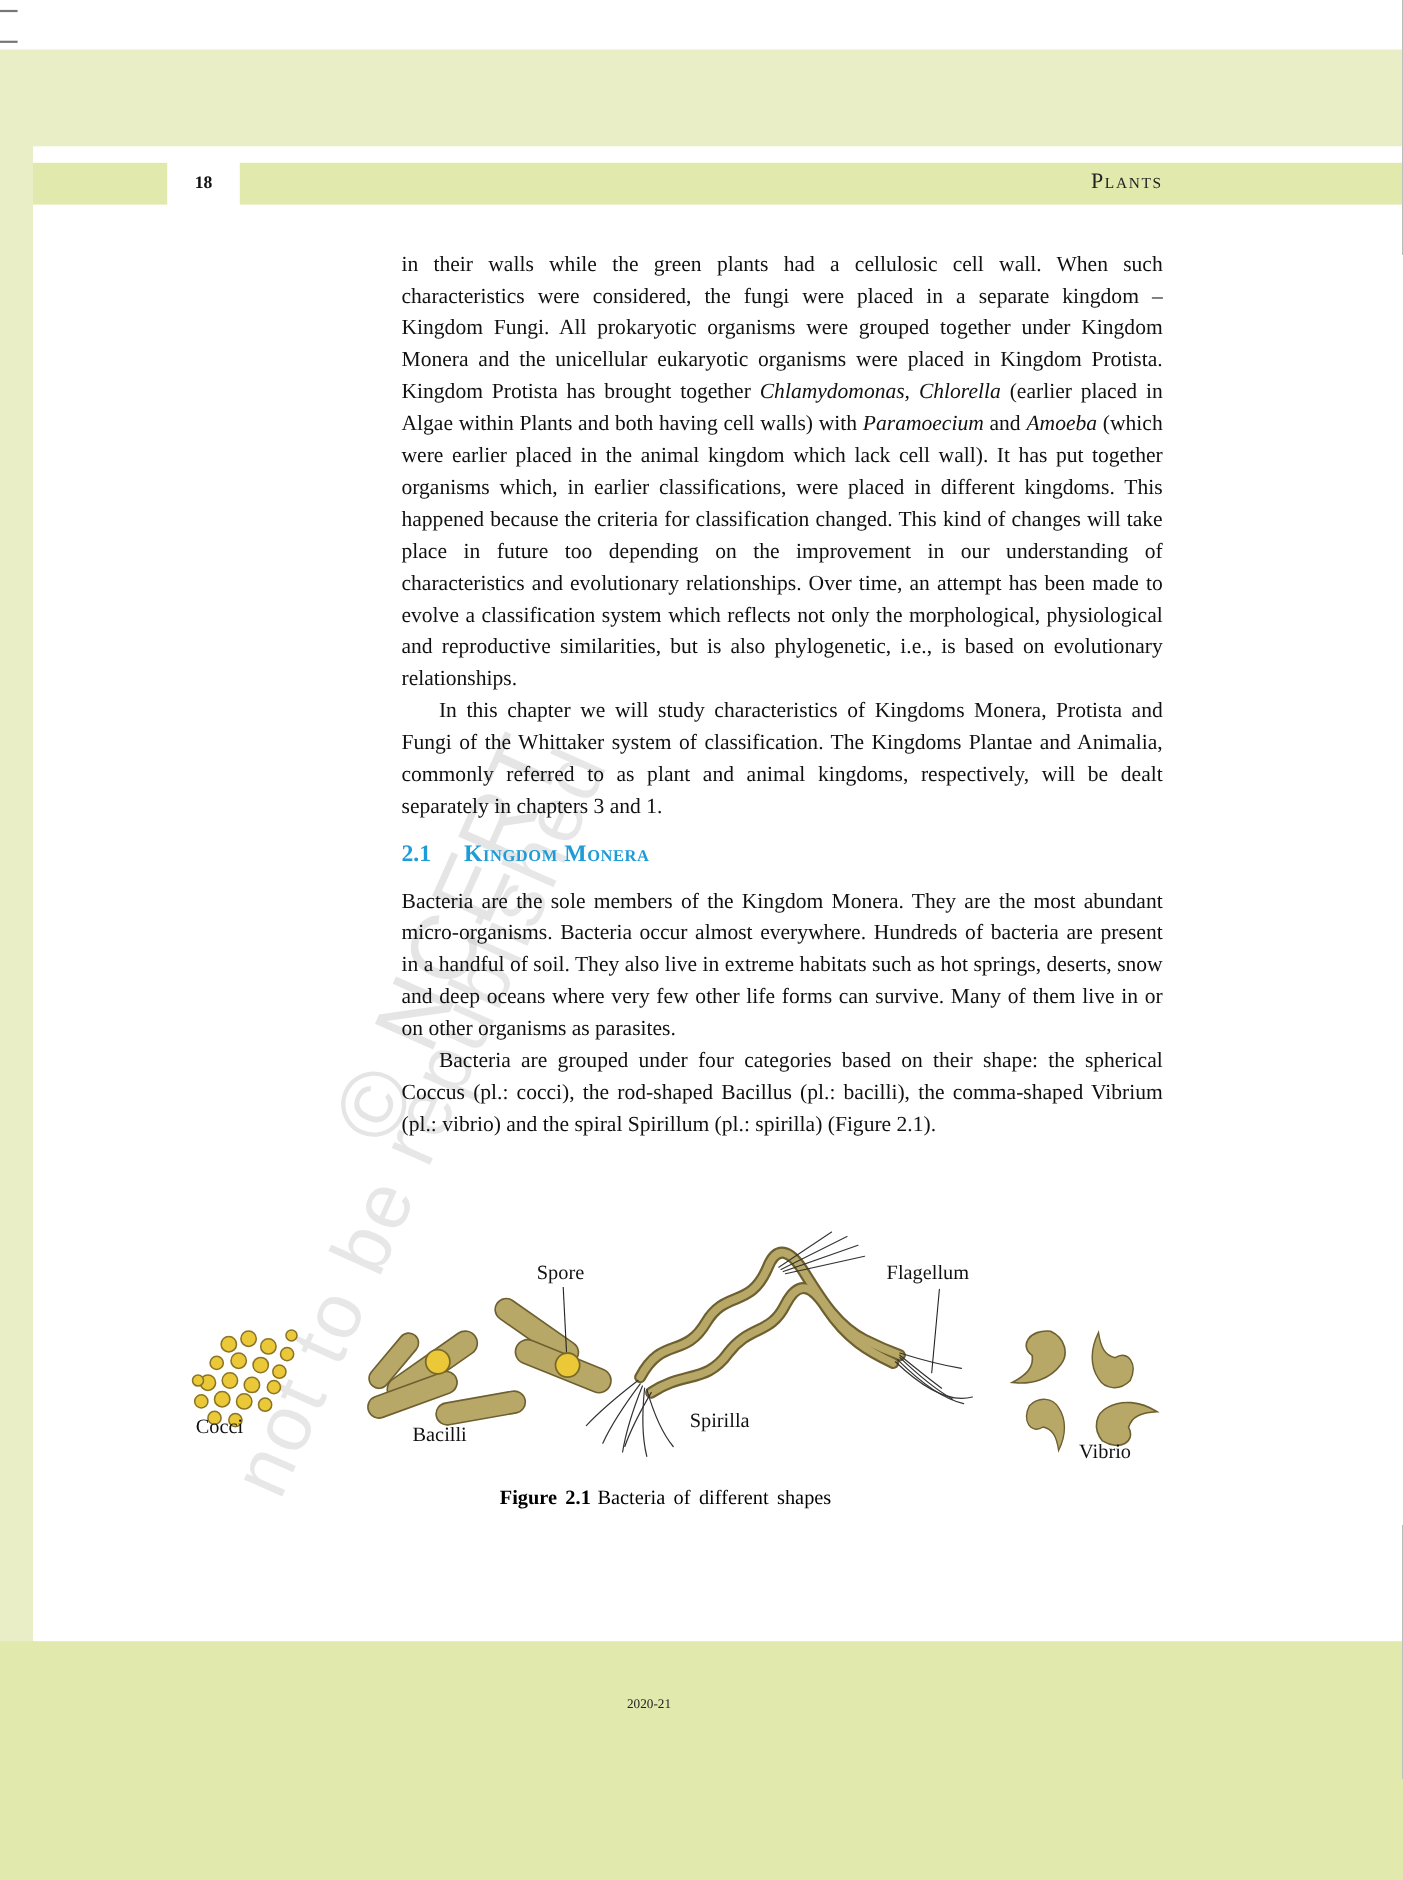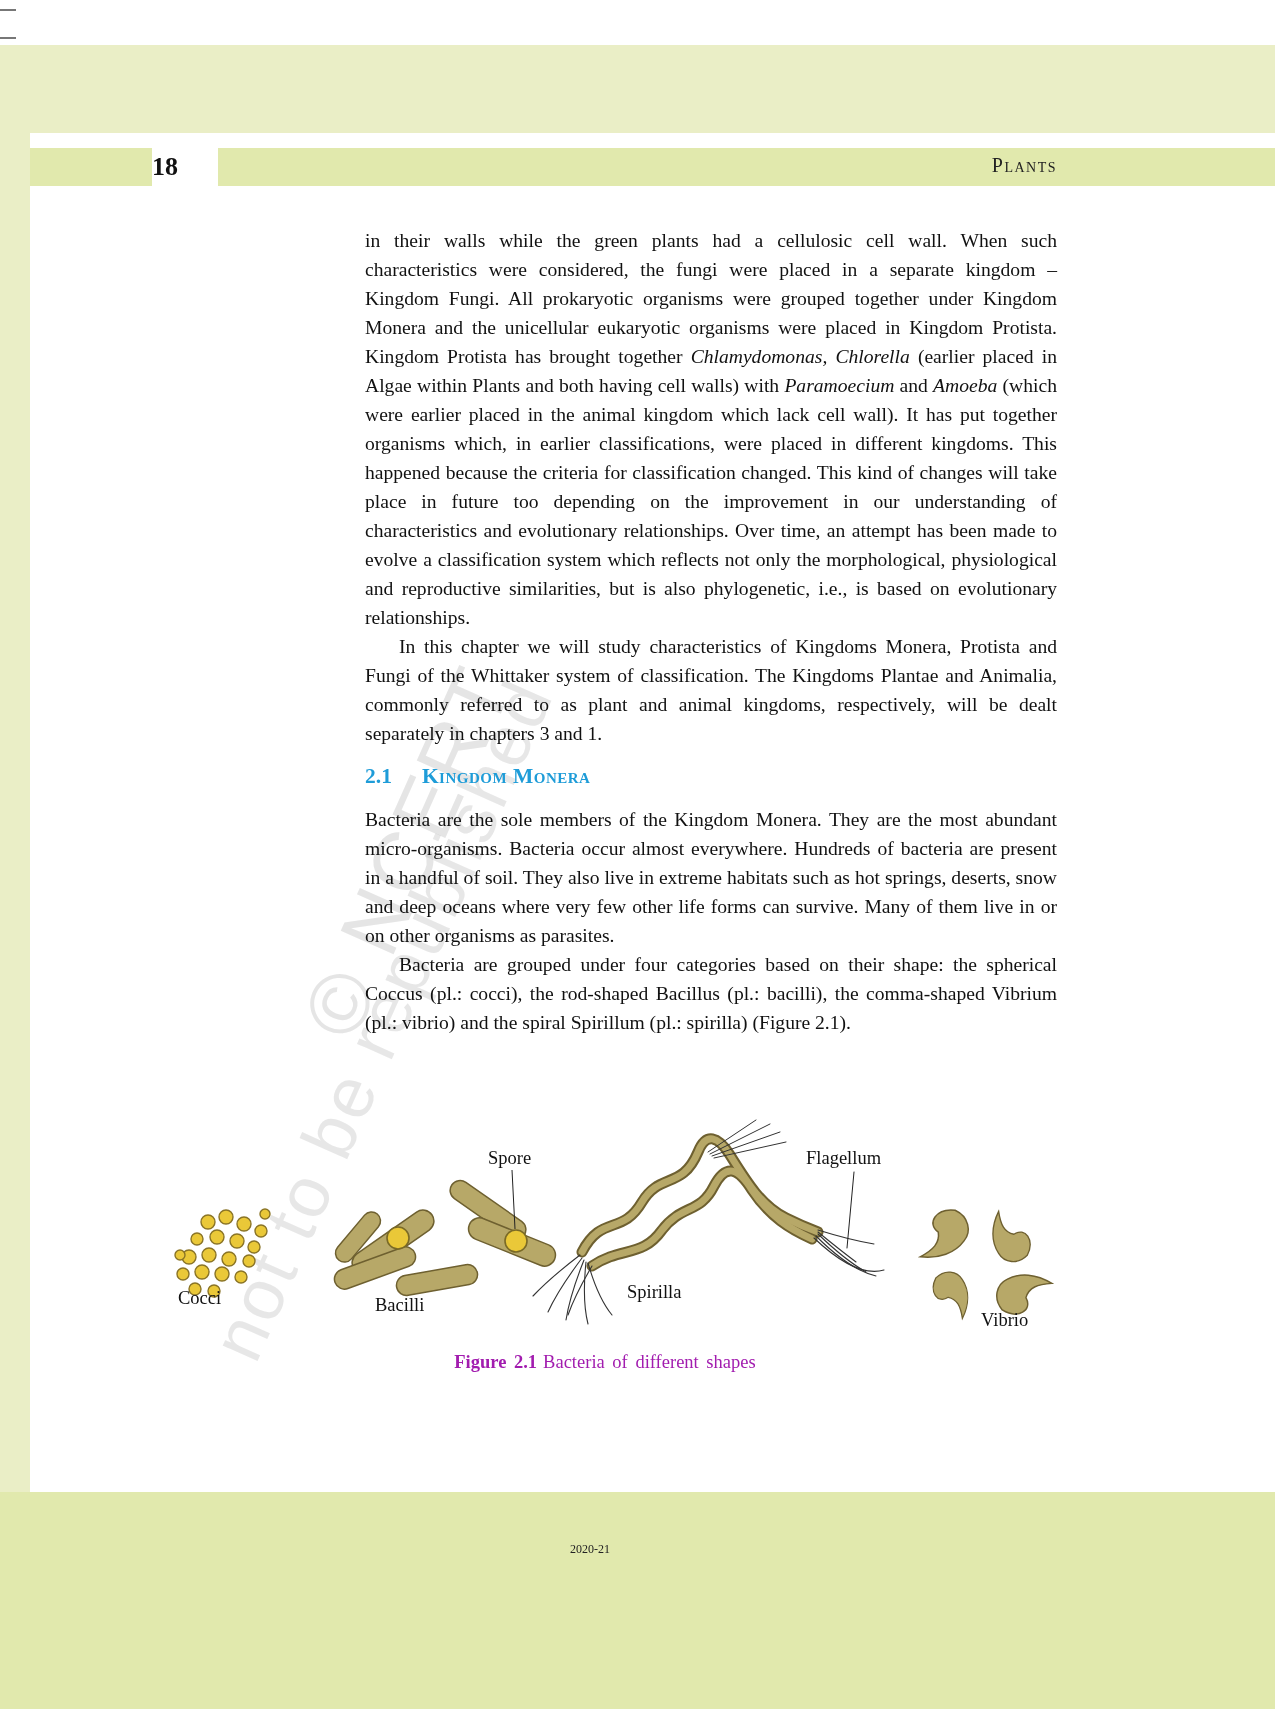--- a/index.html
+++ b/index.html
@@ -9,22 +9,22 @@
   }
   .crop { position:absolute; background:#777; }
   .crop.c1 { left:0; top:9px;  width:16px; height:2px; }
   .crop.c2 { left:0; top:37px; width:16px; height:2px; }
 
   .left-strip  { position:absolute; left:0; top:45px; width:30px; height:1664px; background:var(--band,#eaeec6); }
   .top-band    { position:absolute; left:30px; top:45px; width:1245px; height:88px; background:var(--band,#eaeec6); }
   .header-bar  { position:absolute; left:30px; top:148px; width:1245px; height:38px; background:var(--band2,#e0e8ab); }
   .page-num-box{
     position:absolute; left:122px; top:-3px; width:66px; height:44px; background:#ffffff;
-    display:flex; align-items:center; 
-    font-weight:bold; font-size:26px; color:#111;
+    display:flex; align-items:center; justify-content:center;
+    font-weight:bold; font-size:16px; color:#111;
   }
   .header-right{
     position:absolute; right:218px; top:6px; font-variant:small-caps;
     font-size:20px; letter-spacing:1.5px; color:#222;
   }
 
   .watermark {
     position:absolute; color:var(--watermark,#c2c2c2); z-index:1; white-space:nowrap;
     font-family:"Liberation Sans", sans-serif; transform-origin:left bottom; letter-spacing:3px;
   }
@@ -49,21 +49,21 @@
   .fig-label { position:absolute; font-size:18.5px; color:#111; }
   .lbl-spore     { left:338px; top:38px; }
   .lbl-flagellum { left:656px; top:38px; }
   .lbl-cocci     { left:28px;  top:178px; }
   .lbl-bacilli   { left:225px; top:185px;text-align:center; }
   .lbl-spirilla  { left:477px; top:172px; }
   .lbl-vibrio    { left:831px; top:200px; }
 
   .caption {
     position:absolute; left:150px; top:1352px; width:910px; text-align:center;
-    font-size:18.5px; color:#a21caf; z-index:2; word-spacing:3px;
+    font-size:18.5px; color:#000000; z-index:2; word-spacing:3px;
   }
   .caption b { margin-right:6px; }
 
   .bottom-band { position:absolute; left:0; top:1492px; width:1275px; height:217px; background:var(--band2,#e0e8ab); }
   .footer { position:absolute; left:150px; top:50px; width:880px; text-align:center; font-size:12px; color:#222; }
 </style>
 </head>
 <body>
 
 <div class="page">

